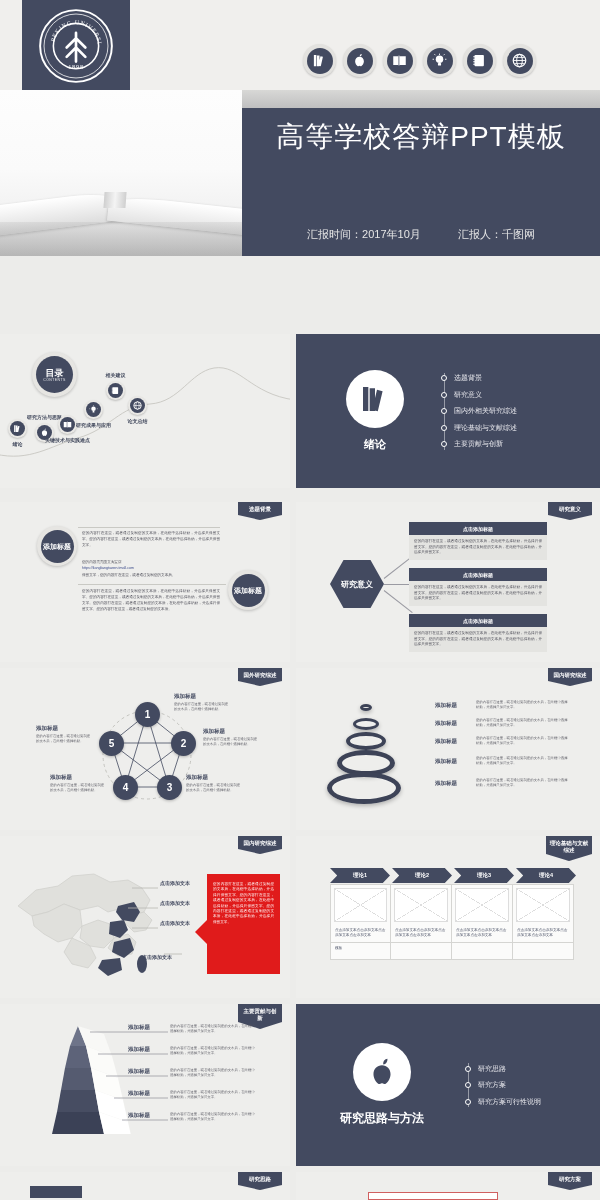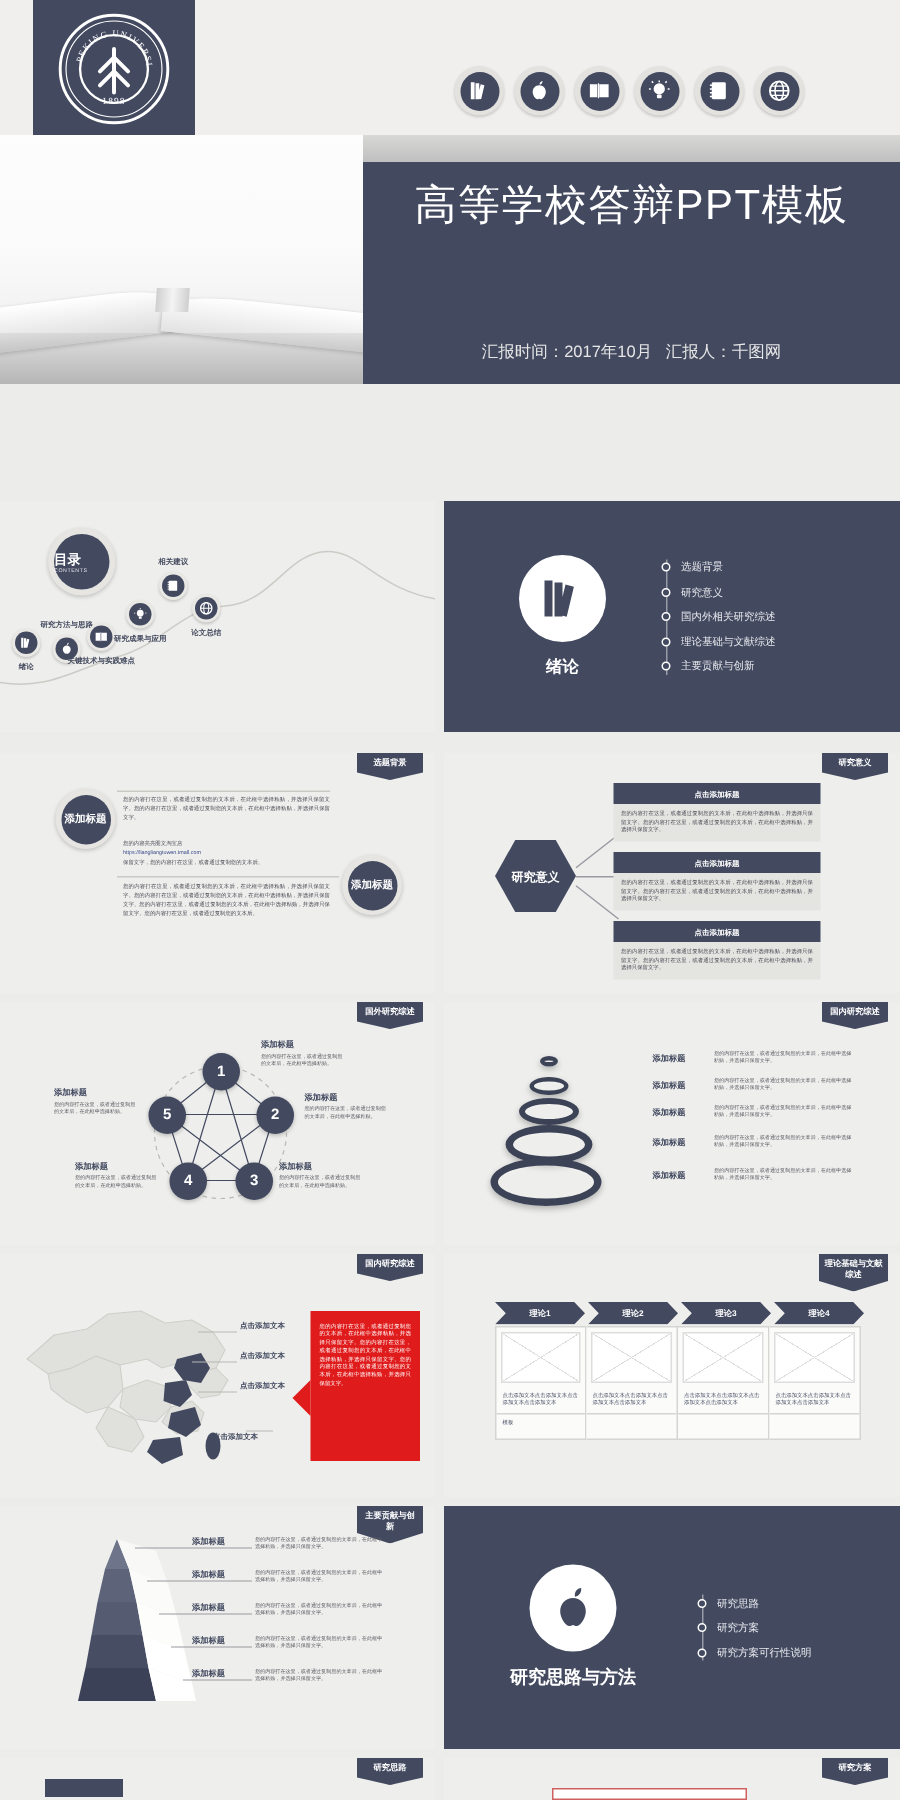--- a/index.html
+++ b/index.html
@@ -86,40 +86,40 @@
   }
   .title-main {
     position: absolute; left: 0; top: 30px; width: 100%;
     text-align: center; color: #fff;
     font-size: 28px; line-height: 34px; letter-spacing: 1px;
   }
   .title-sub {
     position: absolute; left: 0; bottom: 14px; width: 100%;
     text-align: center; color: #e6e6e6; font-size: 11px;
   }
-  .title-sub span { margin: 0 3px; }
+  .title-sub span { margin: 0 17px; }
 
   
   #defender-line {
     position: absolute; left: 242px; top: 290px; width: 358px;
     text-align: center; color: #333a4e; font-size: 14px; font-weight: bold;
   }
   #defender-line span { margin: 0 14px; }
 
   #toc-slide { left: 0; top: 334px; width: 290px; height: 154px; }
   .toc-circle {
     position: absolute; left: 32px; top: 18px;
     width: 45px; height: 45px; border-radius: 50%;
     background: #e6e5e2; display: flex; align-items: center; justify-content: center;
     box-shadow: 0 1px 3px rgba(0,0,0,.2);
   }
   .toc-circle .in {
     width: 37px; height: 37px; border-radius: 50%; background: #434a60;
     color: #fff; display: flex; flex-direction: column;
-    justify-content: center;
+    align-items: center; justify-content: center;
   }
   .toc-circle .cn { font-size: 9px; font-weight: bold; line-height: 10px; }
   .toc-circle .en { font-size: 3.5px; letter-spacing: .4px; opacity: .85; }
 
   .toc-path { position: absolute; left: 0; top: 0; width: 290px; height: 154px; }
   .toc-node { position: absolute; }
   .toc-node .dot {
     width: 19px; height: 19px; border-radius: 50%; background: #e9e8e5;
     display: flex; align-items: center; justify-content: center;
     box-shadow: 0 1px 2px rgba(0,0,0,.2);

